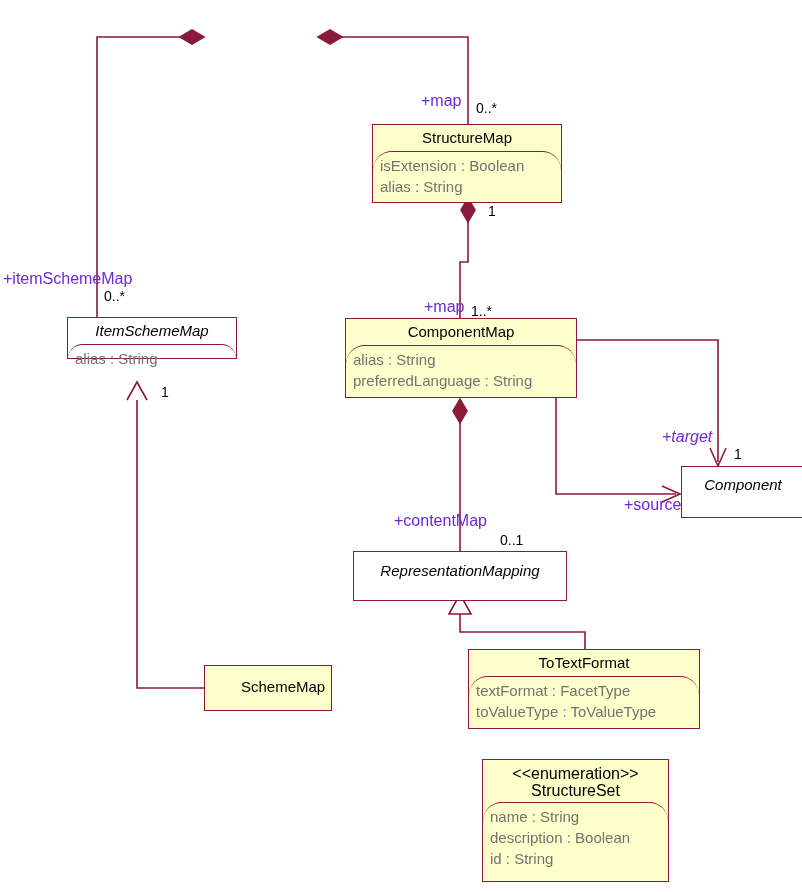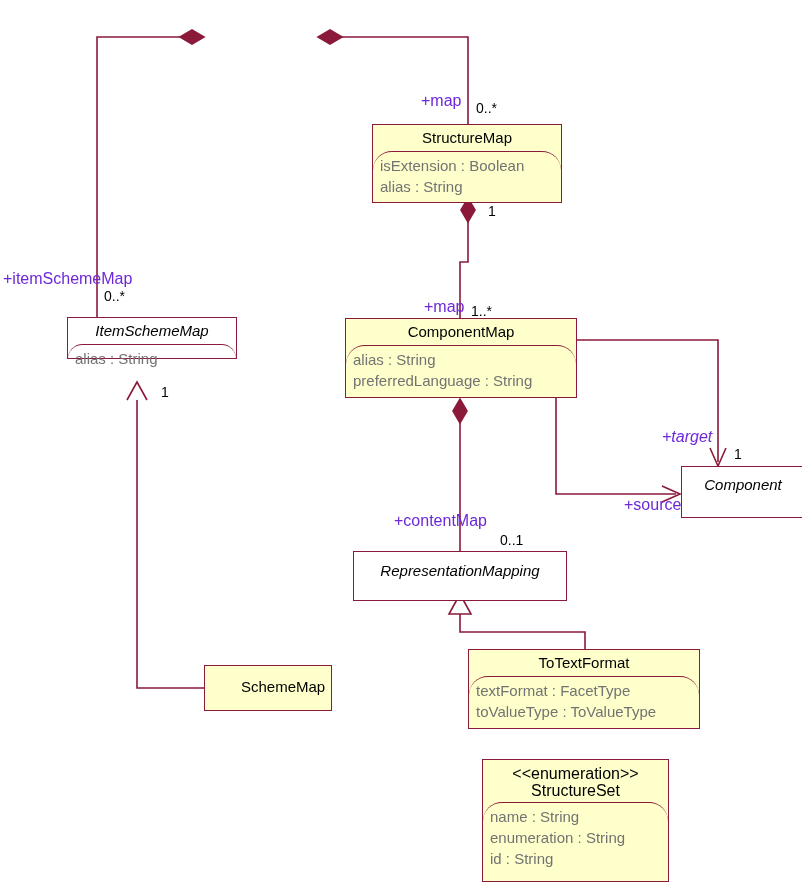--- a/index.html
+++ b/index.html
@@ -178,21 +178,21 @@
     </div>
   </div>
 
   <div class="uml-class" style="left:482px; top:759px; width:187px; height:123px;">
     <div class="uml-name stereo">
       <span class="uml-stereo-line">&lt;&lt;enumeration&gt;&gt;</span>
       <span class="uml-stereo-line">StructureSet</span>
     </div>
     <div class="uml-attrs">
       <div>name : String</div>
-      <div>enumeration : String</div>
+      <div>description : Boolean</div>
       <div>id : String</div>
     </div>
   </div>
 
   <div class="edge-label" style="left:421px; top:92px;">+map</div>
   <div class="mult" style="left:476px; top:100px;">0..*</div>
 
   <div class="edge-label" style="left:3px; top:270px;">+itemSchemeMap</div>
   <div class="mult" style="left:104px; top:288px;">0..*</div>
 

